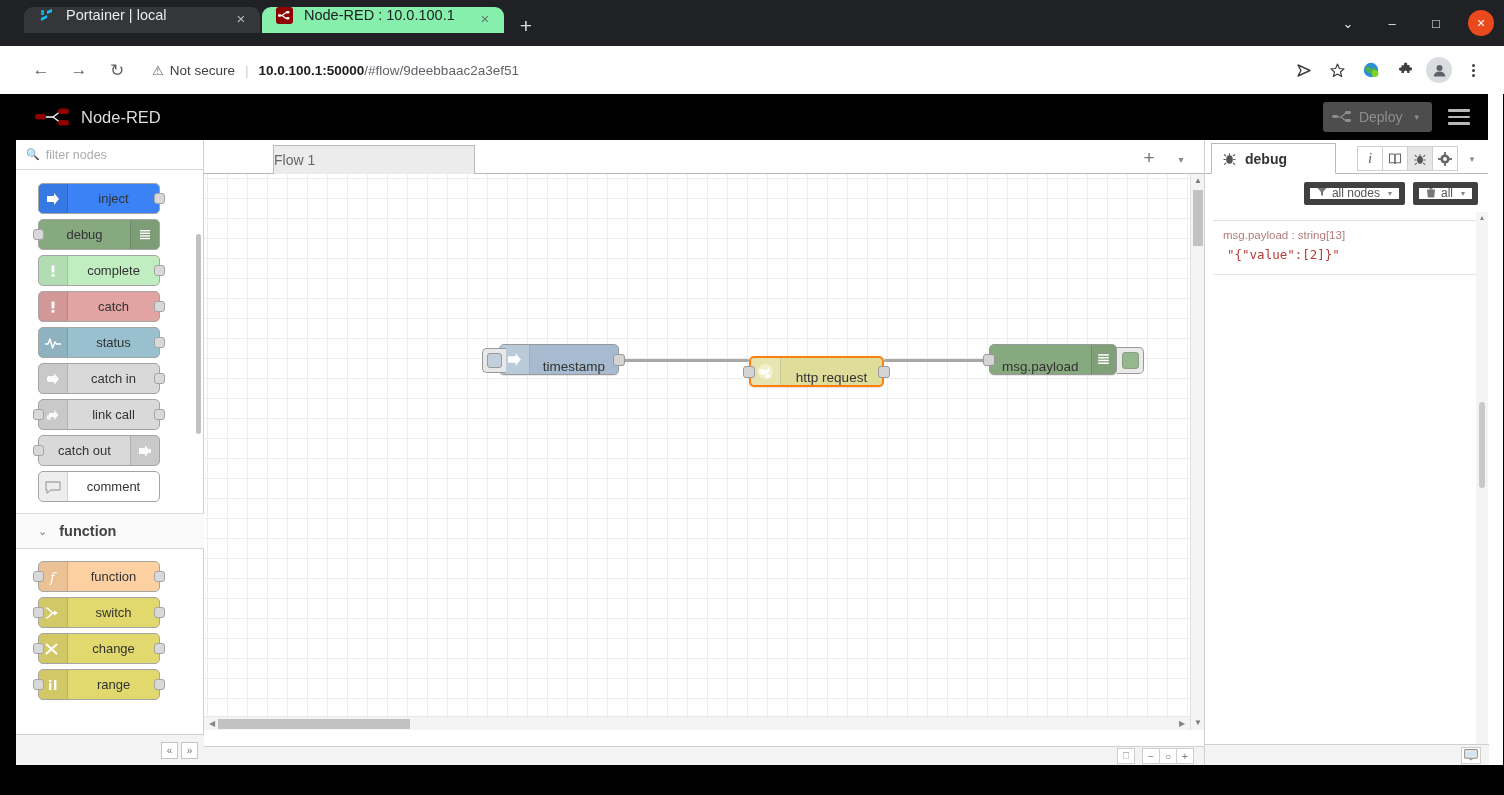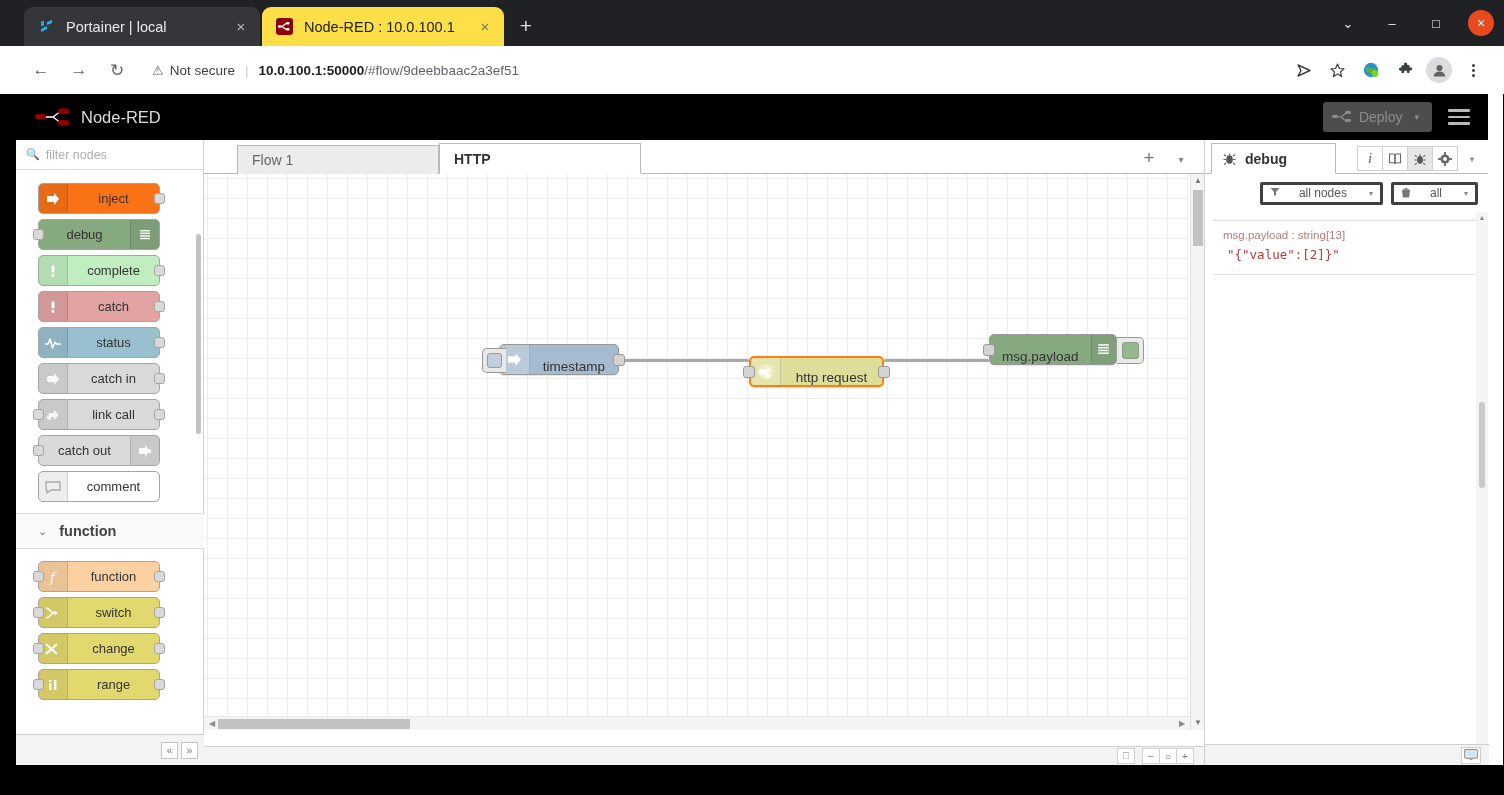--- a/index.html
+++ b/index.html
@@ -13,27 +13,27 @@
   
   #browser {
     position: absolute; left: 0; top: 0; width: 1504px; height: 795px;
     background: #000;
   }
   .tabstrip {
     position: absolute; left: 0; top: 0; width: 1504px; height: 46px;
     background: #202124;
   }
   .tab {
-    position: absolute; top: 7px; height: 39px;
-    display: flex; align-items: center; padding: 0 8px 0 14px;
+    position: absolute; top: 7px; height: 26px;
+    display: flex; align-items: flex-start; padding: 0 8px 0 14px;
     border-radius: 9px 9px 0 0;
     font-size: 14.5px;
   }
   .tab.inactive { background: #35363a; color: #e8eaed; }
-  .tab.active   { background: #fde047; color: #202124; }
+  .tab.active   { background: #86efac; color: #202124; }
   .tab-favicon { width: 17px; height: 17px; margin-right: 11px; flex: 0 0 auto; position: relative; }
   .tab-title { flex: 1 1 auto; white-space: nowrap; overflow: hidden; }
   .tab-close {
     width: 22px; height: 22px; margin-left: 10px; flex: 0 0 auto;
     display: flex; align-items: center; justify-content: center;
     font-size: 15px; line-height: 1; opacity: .85;
   }
   .tab.inactive .tab-close { color: #cfd2d6; }
   .tab.active .tab-close { color: #5f6368; }
   #tab0 { left: 24px; width: 236px; }
@@ -121,21 +121,21 @@
   }
   .pn-icon.right { border-right: none; border-left: 1px solid rgba(0,0,0,.12); border-radius: 0 4px 4px 0; }
   .port {
     position: absolute; width: 11px; height: 11px; top: 9px;
     border: 1px solid #a5a5a5; border-radius: 3px; background: #d9d9d9;
   }
   .port.inp  { left: -6px; }
   .port.outp { right: -6px; }
 
   
-  .c-inject   { background: #f97316; }
+  .c-inject   { background: #3b82f6; }
   .c-debug    { background: #87a980; }
   .c-complete { background: #c0eec0; }
   .c-catch    { background: #e2a3a3; }
   .c-status   { background: #99c0cf; }
   .c-link     { background: #d9d9d9; }
   .c-comment  { background: #ffffff; }
   .c-function { background: #fdd0a2; }
   .c-switch   { background: #e2d96e; }
 
   .palette-footer {
@@ -153,22 +153,22 @@
   .pal-vscroll i { position: absolute; left: 0; top: 60px; width: 5px; height: 200px; background: #c2c2c2; border-radius: 3px; display:block; }
 
   
   .workspace { position: absolute; left: 188px; top: 46px; width: 1000px; height: 625px; background: #fff; }
   .tabbar {
     position: absolute; left: 0; top: 0; width: 1000px; height: 34px;
     background: #fff; border-bottom: 1px solid #b9b9b9;
   }
   .ftab {
     position: absolute; top: 3px; height: 31px; display: flex; align-items: center;
-    padding: 0 14px; font-size: 14px;
-    border: 1px solid #b9b9b9; border-bottom: none;
+    padding: 0 0; font-size: 14px;
+    border: 1px solid #b9b9b9; border-bottom: none; margin-left: 36px;
   }
   .ftab.inactive { background: #ececec; color: #666; top: 5px; height: 29px; }
   .ftab.active { background: #fff; color: #333; font-weight: bold; border-bottom: 1px solid #fff; }
   #ftab0 { left: 33px; width: 202px; }
   #ftab1 { left: 235px; width: 202px; }
   .tab-add {
     position: absolute; right: 44px; top: 7px; width: 22px; height: 22px;
     display:flex; align-items:center; justify-content:center; color: #777; font-size: 19px;
   }
   .tab-menu {
@@ -250,22 +250,22 @@
   .sb-icons { position: absolute; right: 8px; top: 6px; display: flex; align-items: center; }
   .sbi {
     width: 26px; height: 25px; border: 1px solid #cfcfcf; background: #fff; margin-left: -1px;
     display:flex; align-items:center; justify-content:center; color: #666; font-size: 13px;
   }
   .sbi.active { background: #e6e6e6; }
   .sbi.plain { border: none; background: transparent; margin-left: 6px; font-size: 9px; color: #888; width: 16px; }
 
   .sb-filterrow { height: 38px; display: flex; align-items: center; justify-content: flex-end; padding-right: 10px; background: #fff; }
   .fbtn {
-    height: 23px; border: 3px solid #404040; background: #fff; border-radius: 2px;
-    display: flex; align-items: center; padding: 0 7px; font-size: 12px; color: #555; margin-left: 8px; gap: 14px;
+    height: 23px; border: 6px solid #404040; background: #fff; border-radius: 2px;
+    display: flex; align-items: center; padding: 0 7px; font-size: 12px; color: #555; margin-left: 8px;
   }
   .fbtn .gl { margin-right: 5px; font-size: 10px; color: #777; }
   .fbtn .caret { margin-left: 8px; font-size: 8px; color: #888; }
 
   .debug-list { position: absolute; left: 8px; top: 80px; width: 268px; height: 550px; border-top: 1px solid #e0e0e0; overflow: hidden; }
   .dmsg { padding: 8px 10px 12px 10px; border-bottom: 1px solid #e4e4e4; background: #fff; }
   .dmsg-head { font-size: 11.5px; color: #8f8f8f; margin-bottom: 5px; }
   .dmsg-head .nodeid { margin-left: 14px; }
   .dmsg-topic { font-size: 11.5px; color: #b37b7b; margin-bottom: 6px; }
   .dmsg-body { font-family: "DejaVu Sans Mono", monospace; font-size: 12.5px; color: #b33a3a; padding-left: 4px; }
@@ -580,23 +580,20 @@
         <div class="pf-btn">«</div>
         <div class="pf-btn">»</div>
       </div>
     </div>
 
     <div class="workspace">
       <div class="tabbar">
         <div class="ftab inactive" id="ftab0">
           <span>Flow 1</span>
         </div>
-        <div class="ftab active" id="ftab1">
-          <span>HTTP</span>
-        </div>
         <div class="tab-add">+</div>
         <div class="tab-menu">▾</div>
       </div>
 
       <div class="canvas">
 
         <div class="wire" style="left:415px; top:185px; width:130px;"></div>
         <div class="wire" style="left:680px; top:185px; width:105px;"></div>
 
         <div class="fnode" id="inject-node" style="left:295px; top:170px; width:120px; background:#a6bbcf;">
@@ -618,21 +615,21 @@
                 <circle cx="9.5" cy="9.5" r="7.6" fill="#f2f0c8"></circle>
                 <path d="M3 8.5q3-3 5-1t5-1.5q1.6 3-1 5t-6 1.5Q3 11.5 3 8.5z" fill="#fff"></path>
                 <path d="M9 13q2-1.5 4.5-.5T15 15q-2.5 2-5 1Z" fill="#fff"></path>
               </svg>
           </span>
           <span class="fn-label">http request</span>
           <span class="fport inp" style="left:-8px;top:8px;"></span>
           <span class="fport outp" style="right:-8px;top:8px;"></span>
         </div>
 
-        <div class="fnode" id="debug-node" style="left:785px; top:160px; width:128px; background:#87a980;">
+        <div class="fnode" id="debug-node" style="left:785px; top:170px; width:128px; background:#87a980;">
           <span class="fn-label">msg.payload</span>
           <span class="fn-icon right">
             <svg width="17" height="17" viewBox="0 0 16 16">
                 <g fill="#fff">
                   <rect x="3" y="3" width="10" height="1.4"></rect>
                   <rect x="3" y="5.6" width="10" height="1.4"></rect>
                   <rect x="3" y="8.2" width="10" height="1.4"></rect>
                   <rect x="3" y="10.8" width="10" height="1.4"></rect>
                 </g>
               </svg>

